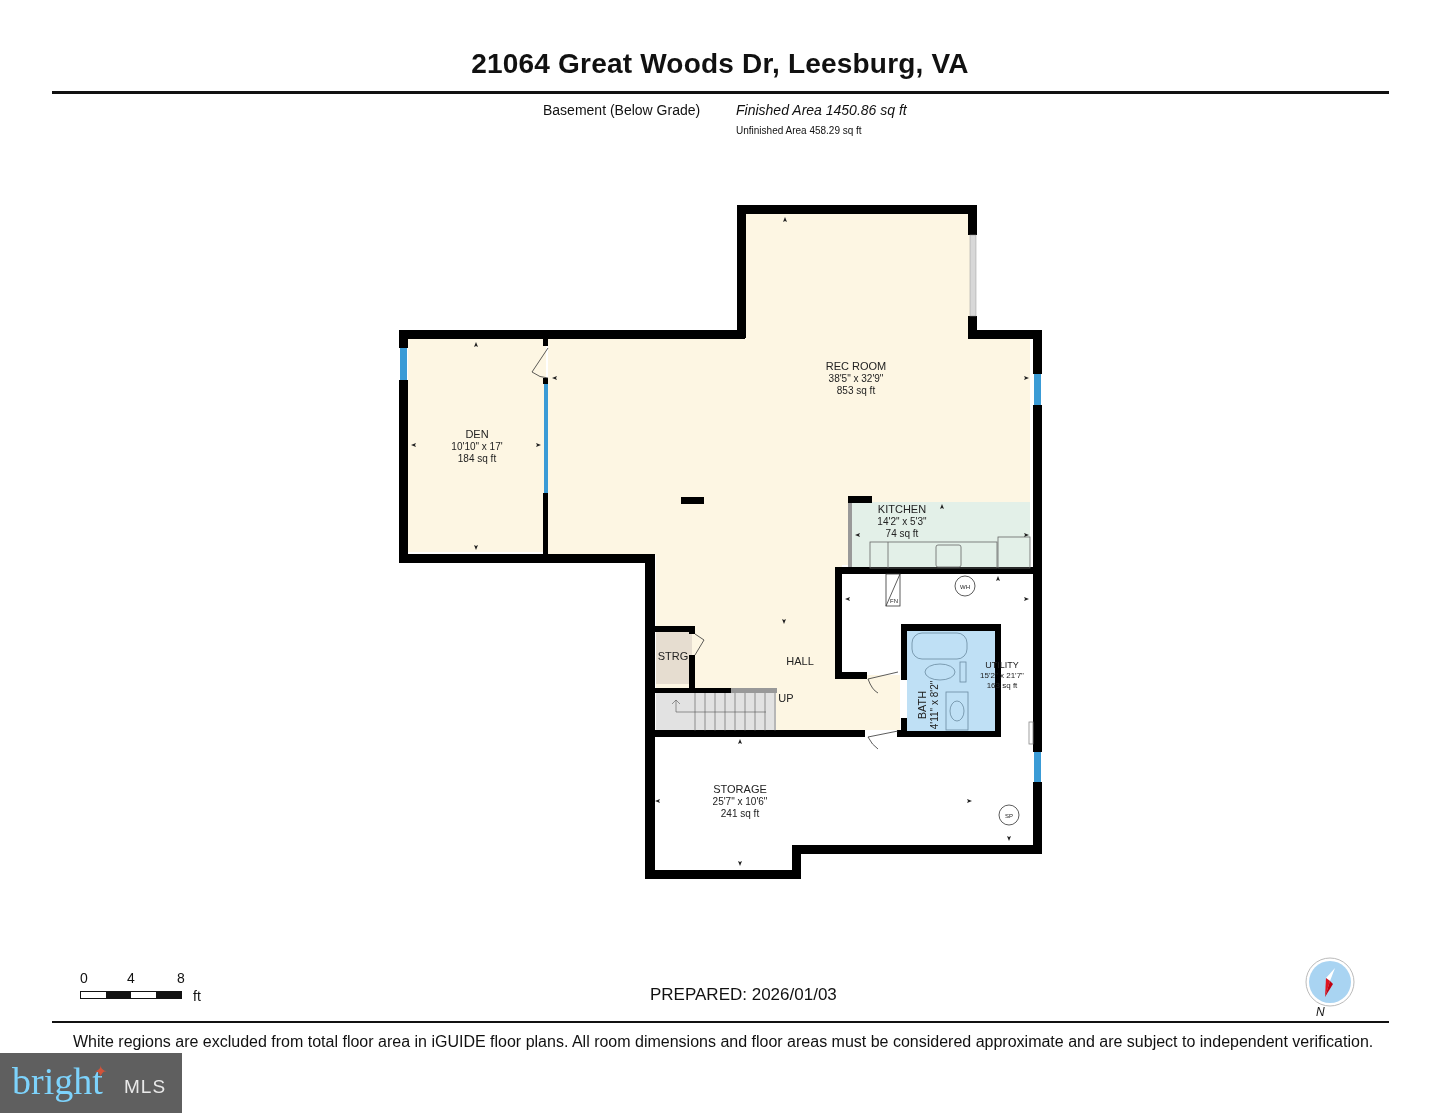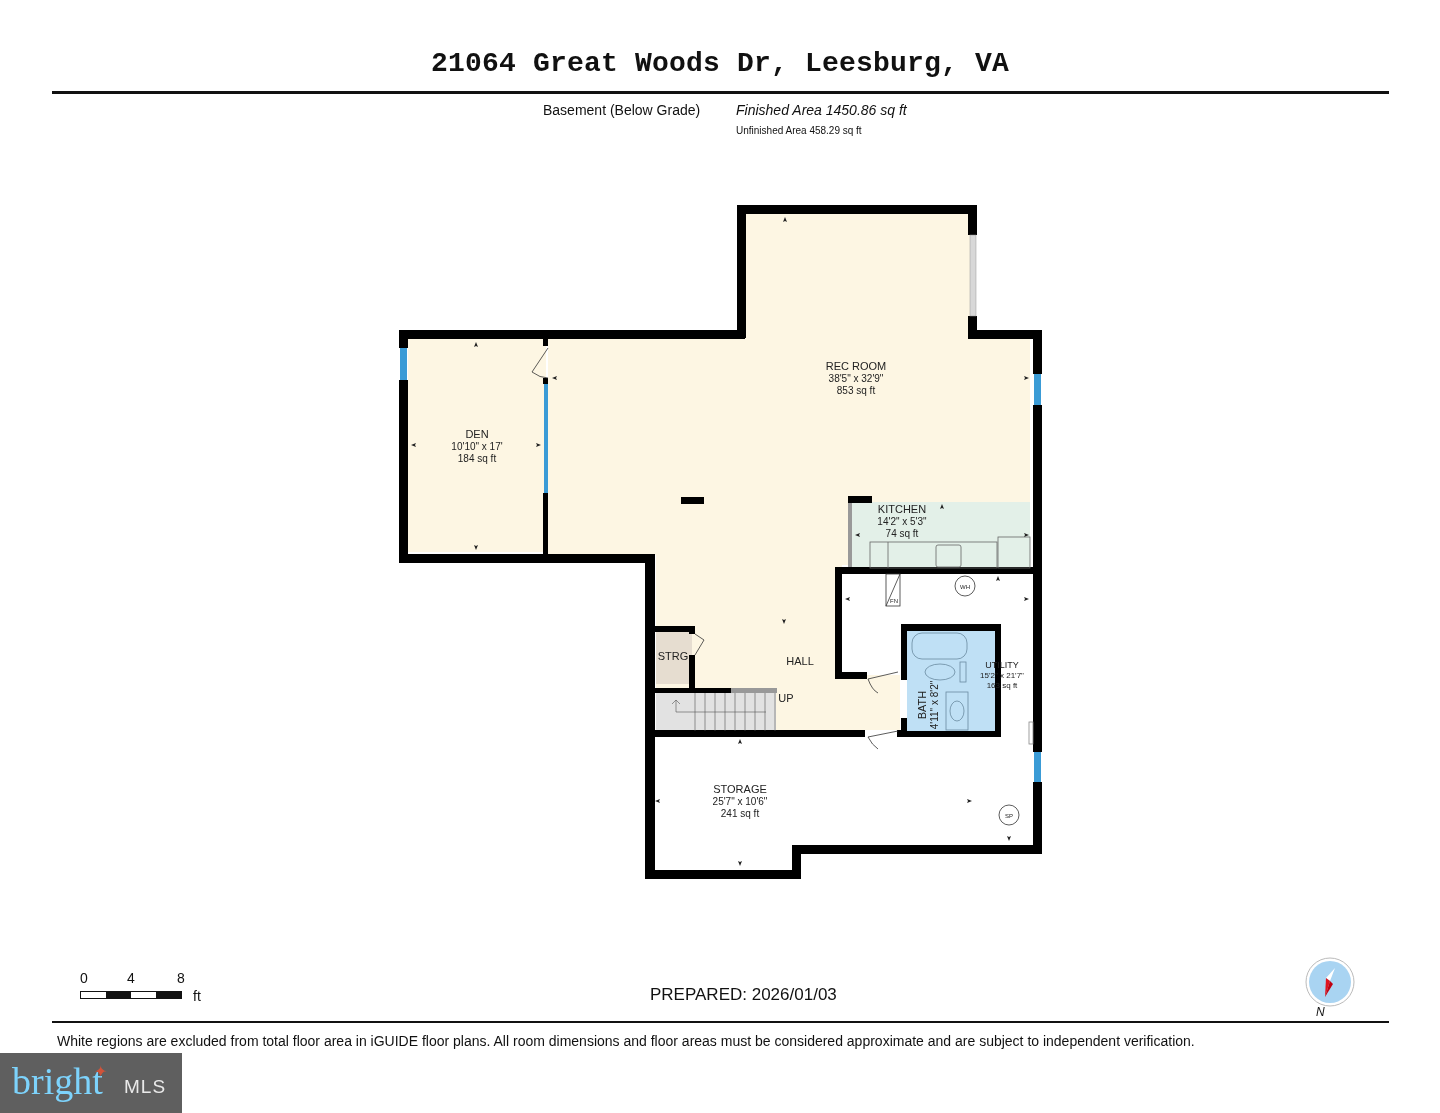--- a/index.html
+++ b/index.html
@@ -1,34 +1,34 @@
 <!DOCTYPE html>
 <html><head>
 <meta charset="utf-8">
 <style>
   html, body { margin:0; padding:0; background:#ffffff; }
   body { width:1440px; height:1113px; position:relative; overflow:hidden; font-family:"Liberation Sans", sans-serif; color:#111; }
-  .title { position:absolute; left:0; width:1440px; top:48px; text-align:center; font-size:28px; font-weight:bold; letter-spacing:0.2px;font-family:Liberation Mono, monospace; }
+  .title { position:absolute; left:0; width:1440px; top:48px; text-align:center; font-size:28px; font-weight:bold; letter-spacing:0.2px; }
   .rule { position:absolute; left:52px; width:1337px; height:3px; background:#111; }
   .rule.top { top:91px; }
   .rule.bottom { top:1021px; height:2px; }
   .level { position:absolute; left:543px; top:102px; font-size:14px; font-weight:normal; }
   .area1 { position:absolute; left:736px; top:102px; font-size:14px;font-style:italic; }
   .area2 { position:absolute; left:736px; top:125px; font-size:10px; }
   .plan { position:absolute; left:0; top:0; }
   .room-label { font-family:"Liberation Sans", sans-serif; font-size:10px; fill:#222; text-anchor:middle; }
   .room-name { font-size:11px; }
   .scale { position:absolute; left:80px; top:970px; }
   .scale-num { position:absolute; top:0; font-size:14px; }
   .scale-bar { position:absolute; top:21px; left:0; width:100px; height:6px; border:1px solid #111; display:flex; }
   .scale-bar span { flex:1; }
   .scale-bar .b { background:#111; }
   .scale-ft { position:absolute; left:113px; top:18px; font-size:14px; }
   .prepared { position:absolute; left:650px; top:985px; font-size:17px; }
-  .disclaimer { position:absolute; left:57px; top:1033px; font-size:14px;text-align:right; }
+  .disclaimer { position:absolute; left:73px; top:1033px; font-size:16px;text-align:right; }
   .compass { position:absolute; left:1304px; top:956px; }
   .compass-n { position:absolute; left:1316px; top:1005px; font-size:12px; font-style:italic; }
   .brand { position:absolute; left:0; top:1053px; width:182px; height:60px; background:#5f5f5f; }
   .brand-text { position:absolute; left:12px; top:6px; font-family:"Liberation Serif", serif; font-size:38px; color:#7dd3fc; }
   .brand-mls { position:absolute; left:124px; top:23px; font-size:19px; color:#e9e9e9; letter-spacing:1px;text-align:center; }
   .brand-star { position:absolute; left:94px; top:9px; color:#d0533a; font-size:16px; }
 </style>
 </head>
 <body>
 

